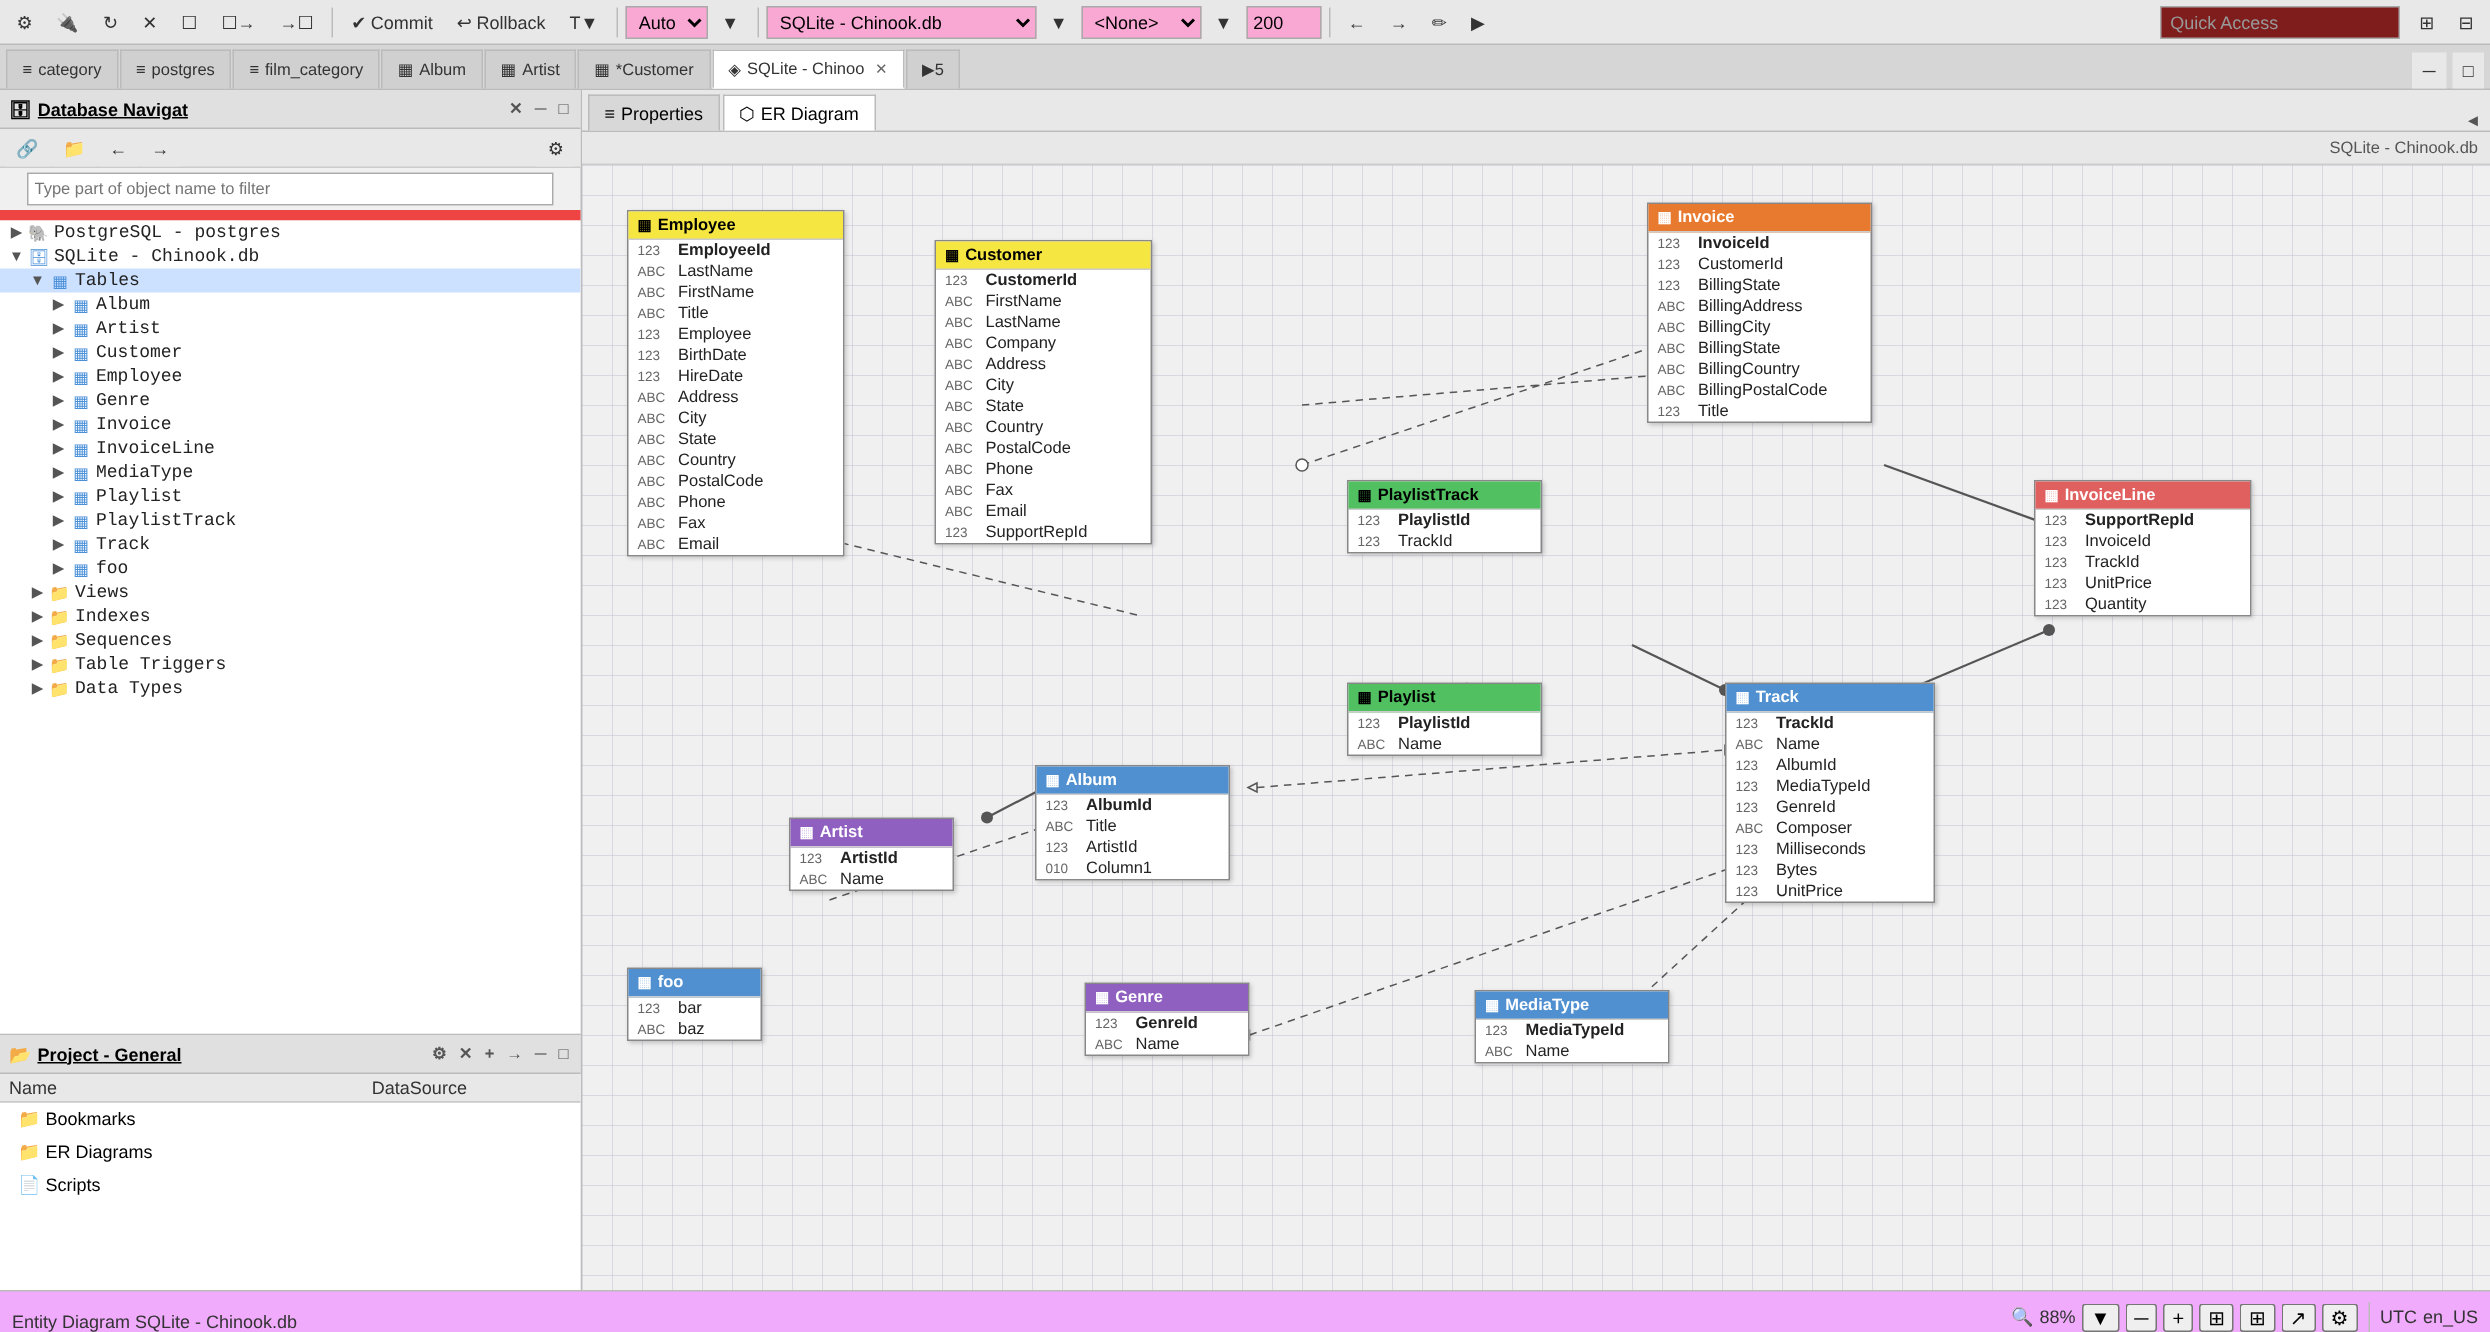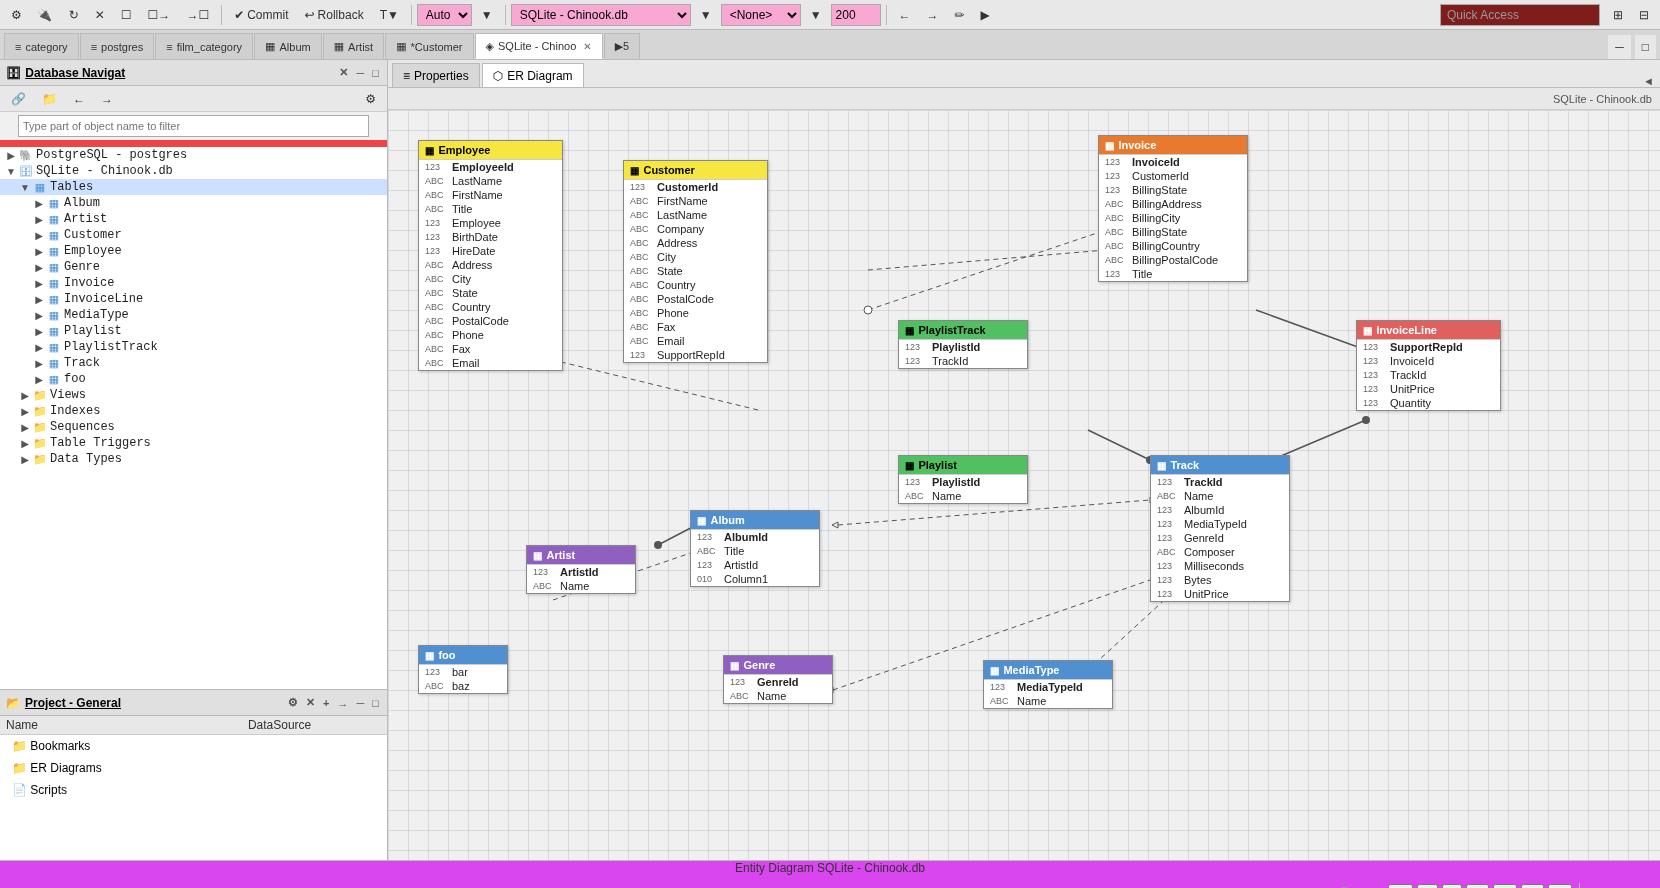--- a/index.html
+++ b/index.html
@@ -255,29 +255,28 @@
     #er-svg {
       position: absolute;
       top: 0; left: 0;
       width: 100%; height: 100%;
       pointer-events: none;
     }
 
     
     #status-bar {
       height: 28px;
-      background: #d946ef;
+      background: #f0abfc;
       border-top: 1px solid #bbb;
       display: flex;
-      align-items: center;
+      align-items: flex-end;
       padding: 0 8px;
       gap: 8px;
       font-size: 12px;
       color: #333;
-      flex-direction: column;
     }
     .zoom-btn { cursor: pointer; padding: 0 4px; }
   </style>
 </head>
 <body>
 
 <div id="toolbar">
   <button class="toolbar-btn">⚙</button>
   <button class="toolbar-btn">🔌</button>
   <button class="toolbar-btn">↻</button>

